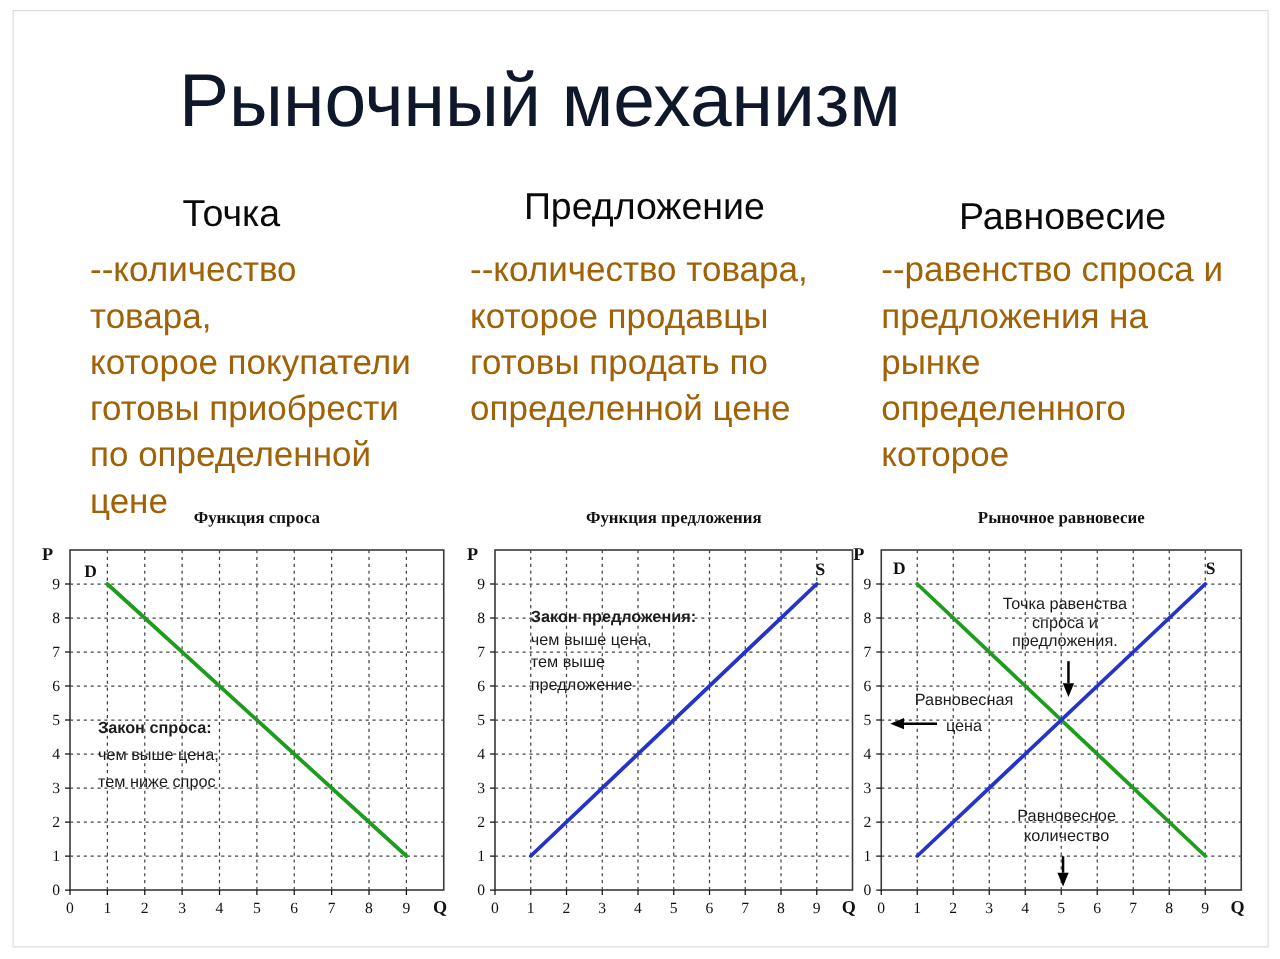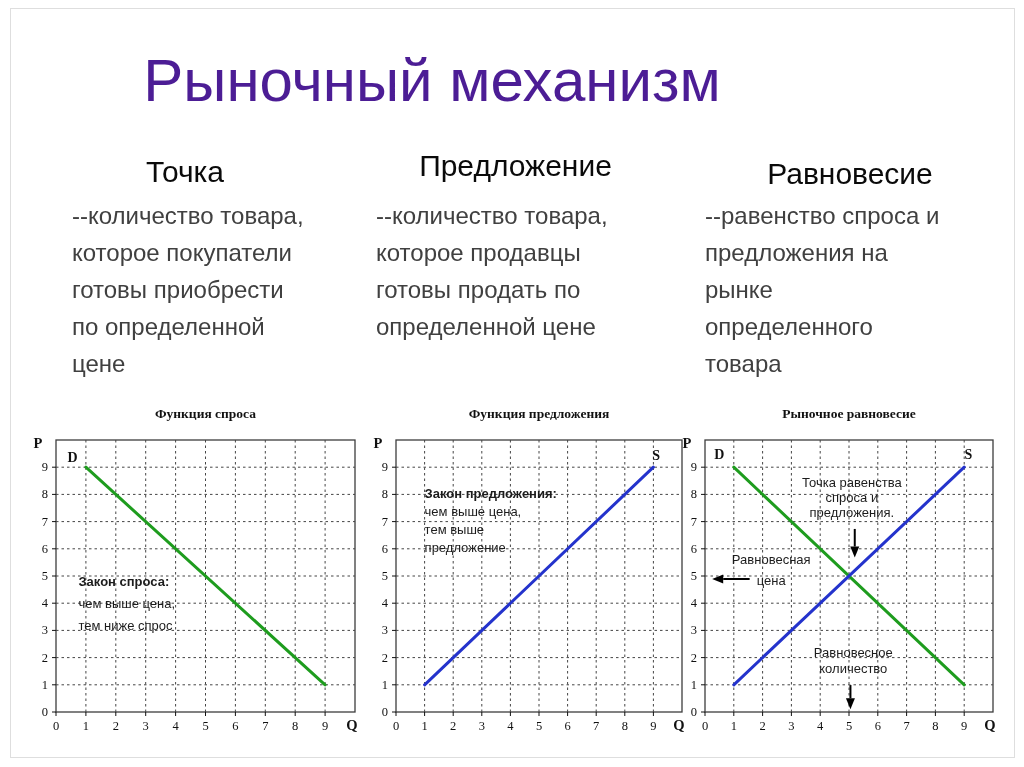--- a/index.html
+++ b/index.html
@@ -1,24 +1,24 @@
 <!DOCTYPE html>
 <html><head>
 <meta charset="utf-8">
 <style>
   html,body{margin:0;padding:0;background:#fff;}
   .slide{position:relative;width:1024px;height:767px;background:#fff;overflow:hidden;
          font-family:"Liberation Sans",sans-serif;color:#000;}
   .slide-border{position:absolute;left:10px;top:8px;right:9px;bottom:9px;
                 border:1px solid #dedede;pointer-events:none;}
   .title{position:absolute;left:0;top:46px;width:864px;margin:0;
-         font-size:60px;font-weight:400;text-align:center;letter-spacing:0px;color:#4c1d95;}
+         font-size:60px;font-weight:400;text-align:center;letter-spacing:0px;color:#0f172a;}
   .col{position:absolute;top:155px;}
   .col-header{font-size:30px;font-weight:400;text-align:center;color:#0a0a0a;}
-  .col-body{font-size:24px;line-height:37px;white-space:pre-line;color:#404040;margin-top:8px;}
+  .col-body{font-size:28px;line-height:37px;white-space:pre-line;color:#a16207;margin-top:8px;}
   .col1{left:40px;width:290px;}
   .col1 .col-body{padding-left:32px;}
   .col2{left:368px;width:295px;}
   .col2 .col-header{margin-top:-6px;}
   .col2 .col-body{padding-left:8px;margin-top:14px;}
   .col3{left:700px;width:300px;}
   .col3 .col-header{margin-top:2px;}
   .col3 .col-body{padding-left:5px;margin-top:6px;}
   .chart{position:absolute;overflow:visible;}
   .c-title{font-family:"Liberation Serif",serif;font-size:13.5px;font-weight:bold;fill:#111;}
@@ -52,21 +52,21 @@
 готовы продать по
 определенной цене</div>
   </div>
 
   <div class="col col3">
     <div class="col-header">Равновесие</div>
     <div class="col-body">--равенство спроса и
 предложения на
 рынке
 определенного
-товара</div>
+которое</div>
   </div>
 
   <svg class="chart" id="chart0" width="345" height="348" style="left:20px;top:402px;">
       <text x="185.5" y="16" text-anchor="middle" class="c-title">Функция спроса</text>
       <rect x="36" y="38" width="299" height="272" fill="#ffffff" stroke="#3d3d3d" stroke-width="1.3"></rect>
       <line x1="65.9" y1="38" x2="65.9" y2="310" stroke="#454545" stroke-width="1" stroke-dasharray="2.5 3"></line>
       <line x1="95.80000000000001" y1="38" x2="95.80000000000001" y2="310" stroke="#454545" stroke-width="1" stroke-dasharray="2.5 3"></line>
       <line x1="125.7" y1="38" x2="125.7" y2="310" stroke="#454545" stroke-width="1" stroke-dasharray="2.5 3"></line>
       <line x1="155.60000000000002" y1="38" x2="155.60000000000002" y2="310" stroke="#454545" stroke-width="1" stroke-dasharray="2.5 3"></line>
       <line x1="185.5" y1="38" x2="185.5" y2="310" stroke="#454545" stroke-width="1" stroke-dasharray="2.5 3"></line>

